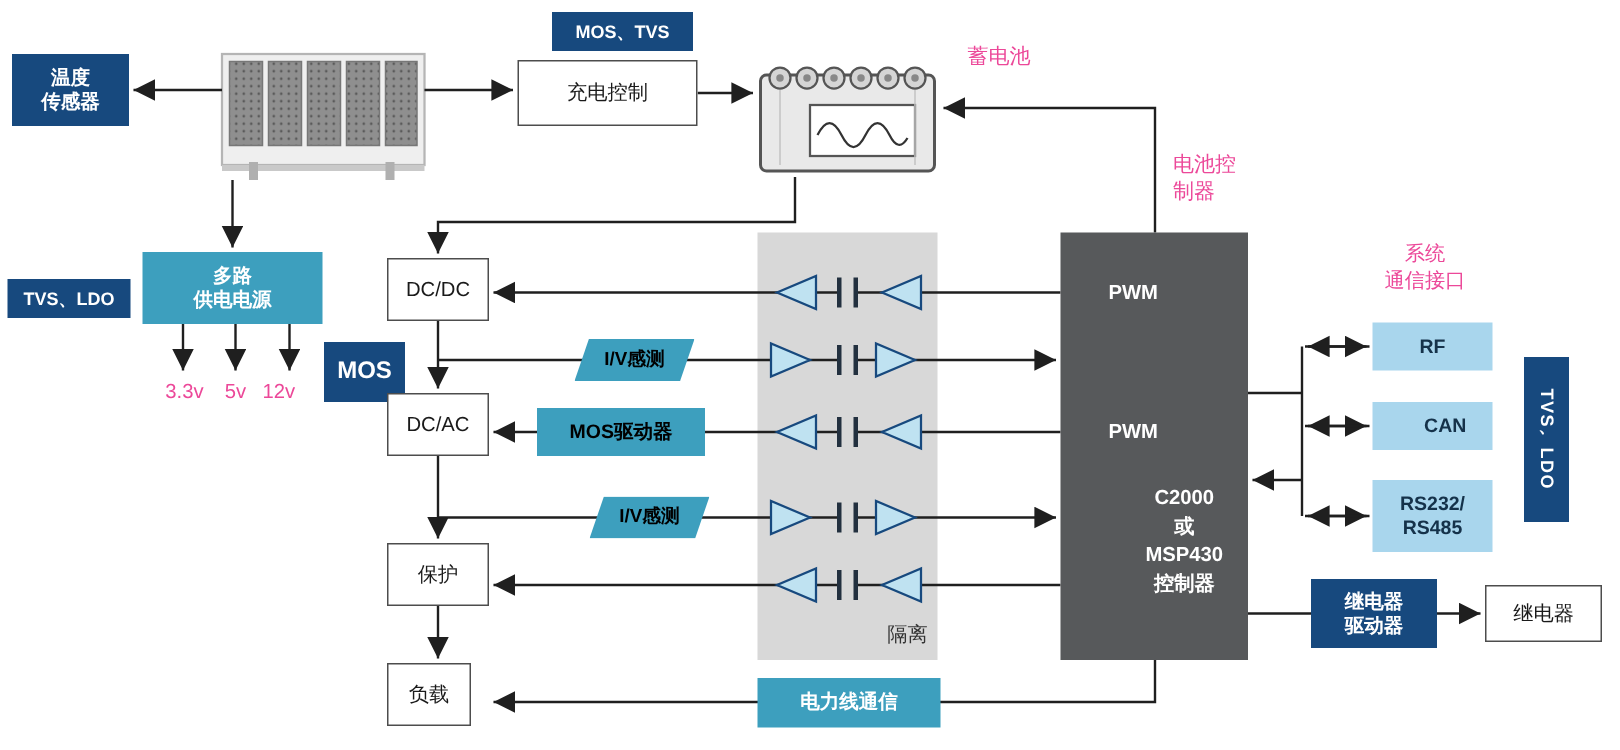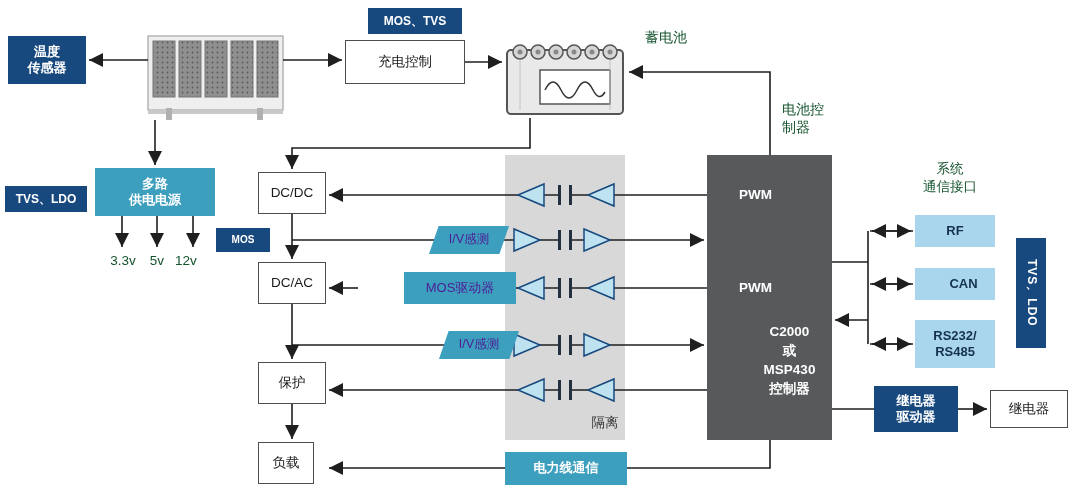--- a/index.html
+++ b/index.html
@@ -6,25 +6,25 @@
   #stage{position:relative;width:1080px;height:500px;background:#ffffff;overflow:hidden;}
   #wires{position:absolute;left:0;top:0;z-index:0;}
   .ln{stroke:var(--line,#1f1f1f);stroke-width:1.6;fill:none;}
   .tri{fill:var(--triangle-fill,#BFE2F1);stroke:var(--navy,#17497E);stroke-width:1.5;}
   .bar{fill:#22303f;}
   .iso{fill:var(--isolation-gray,#D8D8D8);}
   .box{position:absolute;z-index:2;display:flex;align-items:center;justify-content:center;
        text-align:center;white-space:pre-line;box-sizing:border-box;line-height:1.25;}
   .navy{background:var(--navy,#17497E);color:#fff;font-weight:bold;font-size:13px;}
   .teal{background:var(--teal,#3D9FBE);color:#fff;font-weight:bold;font-size:13px;}
-  .tealdark{background:var(--teal,#3D9FBE);color:#4c1d95;font-weight:400;font-size:12.5px;margin-left:46px;}
+  .tealdark{background:var(--teal,#3D9FBE);color:#000000;font-weight:700;font-size:12.5px;}
   .whitebox{background:#fff;border:1.6px solid #4d4d4d;color:#1a1a1a;font-size:13.5px;}
   .lightblue{background:var(--light-blue,#A9D6ED);color:#15324a;font-weight:bold;font-size:13px;}
   .grayctl{background:var(--controller-gray,#57595B);color:#fff;}
-  .lbl{position:absolute;z-index:2;color:#14532d;font-size:13.5px;white-space:pre-line;line-height:1.3;}
+  .lbl{position:absolute;z-index:2;color:#ec4899;font-size:13.5px;white-space:pre-line;line-height:1.3;}
   .skew{clip-path:polygon(12% 0,100% 0,88% 100%,0% 100%);}
   .vert{writing-mode:vertical-rl;text-orientation:mixed;letter-spacing:1px;}
   .ctl-txt{position:absolute;color:#fff;font-weight:bold;font-size:13.5px;white-space:pre-line;text-align:center;line-height:1.4;padding-left:20px;}
 </style>
 </head>
 <body>
 
 <div id="stage">
 
   <svg id="wires" width="1080" height="500" viewBox="0 0 1080 500">
@@ -155,21 +155,21 @@
   </svg>
 
   <div class="box navy" style="left:8px;top:36px;width:78px;height:48px;">温度
 传感器</div>
   <div class="box navy" style="left:5px;top:186px;width:82px;height:26px;font-size:12px;">TVS、LDO</div>
   <div class="box teal" style="left:95px;top:168px;width:120px;height:48px;">多路
 供电电源</div>
   <div class="lbl" style="left:104px;top:252px;width:38px;text-align:center;">3.3v</div>
   <div class="lbl" style="left:141px;top:252px;width:32px;text-align:center;">5v</div>
   <div class="lbl" style="left:175px;top:252px;width:36px;">12v</div>
-  <div class="box navy" style="left:216px;top:228px;width:54px;height:24px;font-size:10px;">MOS</div>
+  <div class="box navy" style="left:216px;top:228px;width:54px;height:40px;font-size:16px;">MOS</div>
 
   <div class="box navy" style="left:368px;top:8px;width:94px;height:26px;font-size:12px;">MOS、TVS</div>
   <div class="box whitebox" style="left:345px;top:40px;width:120px;height:44px;">充电控制</div>
   <div class="lbl" style="left:645px;top:28px;width:70px;font-size:14px;">蓄电池</div>
   <div class="lbl" style="left:782px;top:100px;width:64px;font-size:14px;">电池控
 制器</div>
 
   <div class="box whitebox" style="left:258px;top:172px;width:68px;height:42px;">DC/DC</div>
   <div class="box whitebox" style="left:258px;top:262px;width:68px;height:42px;">DC/AC</div>
   <div class="box whitebox" style="left:258px;top:362px;width:68px;height:42px;">保护</div>

